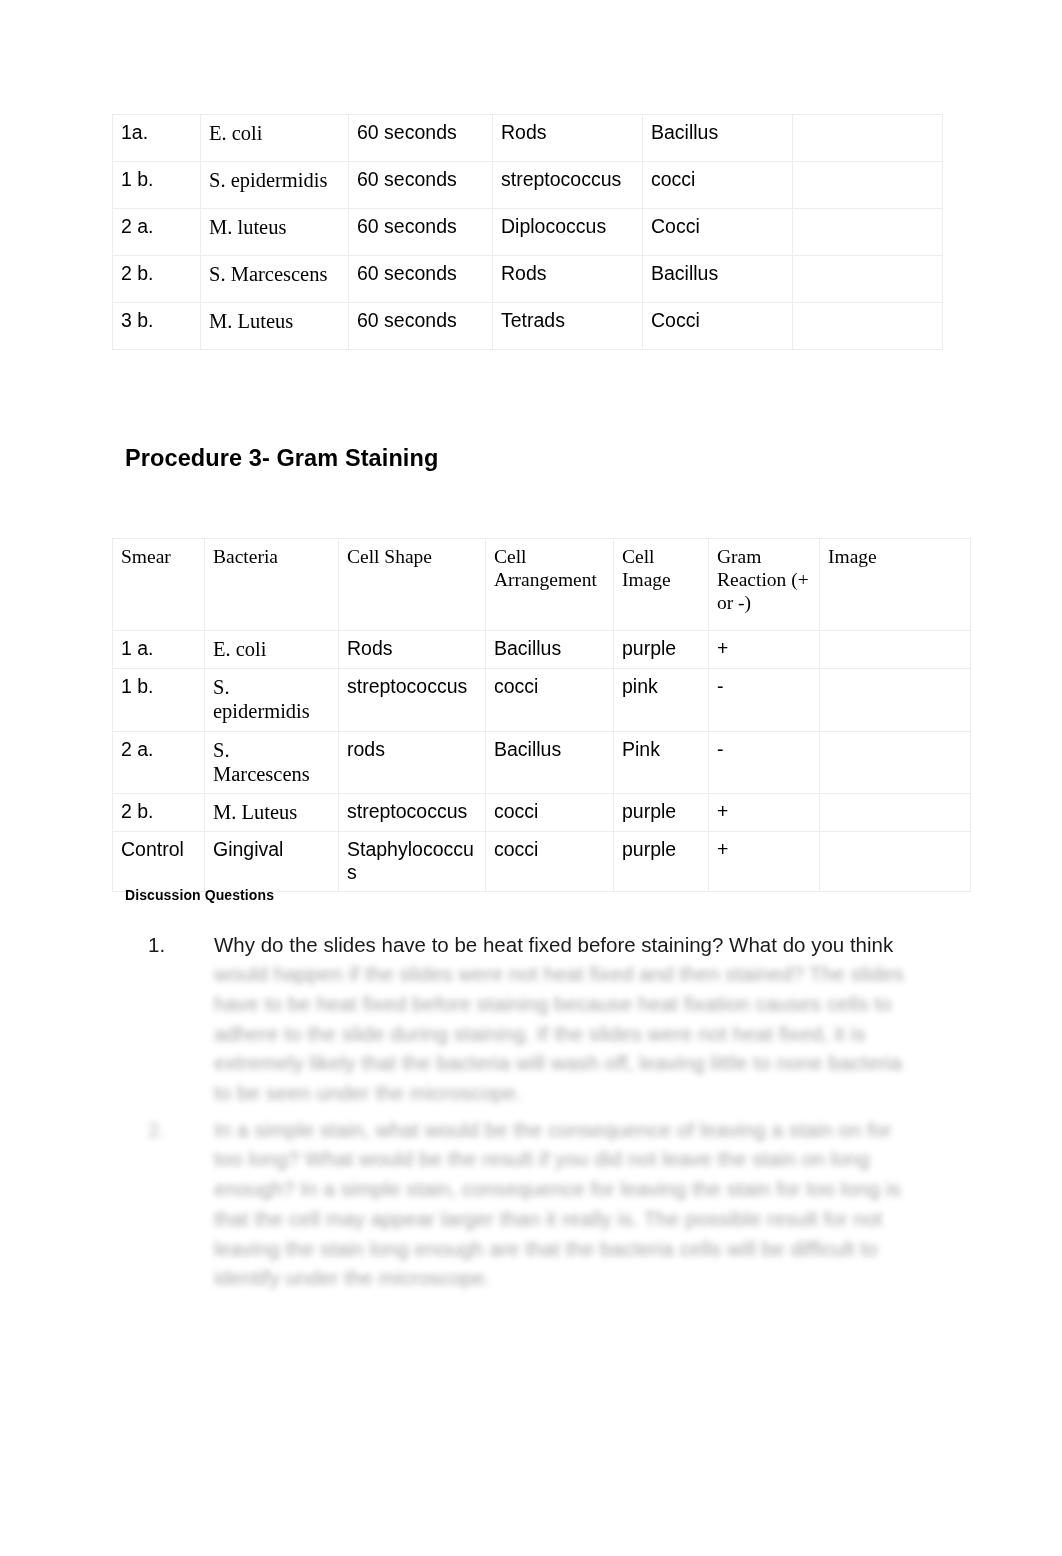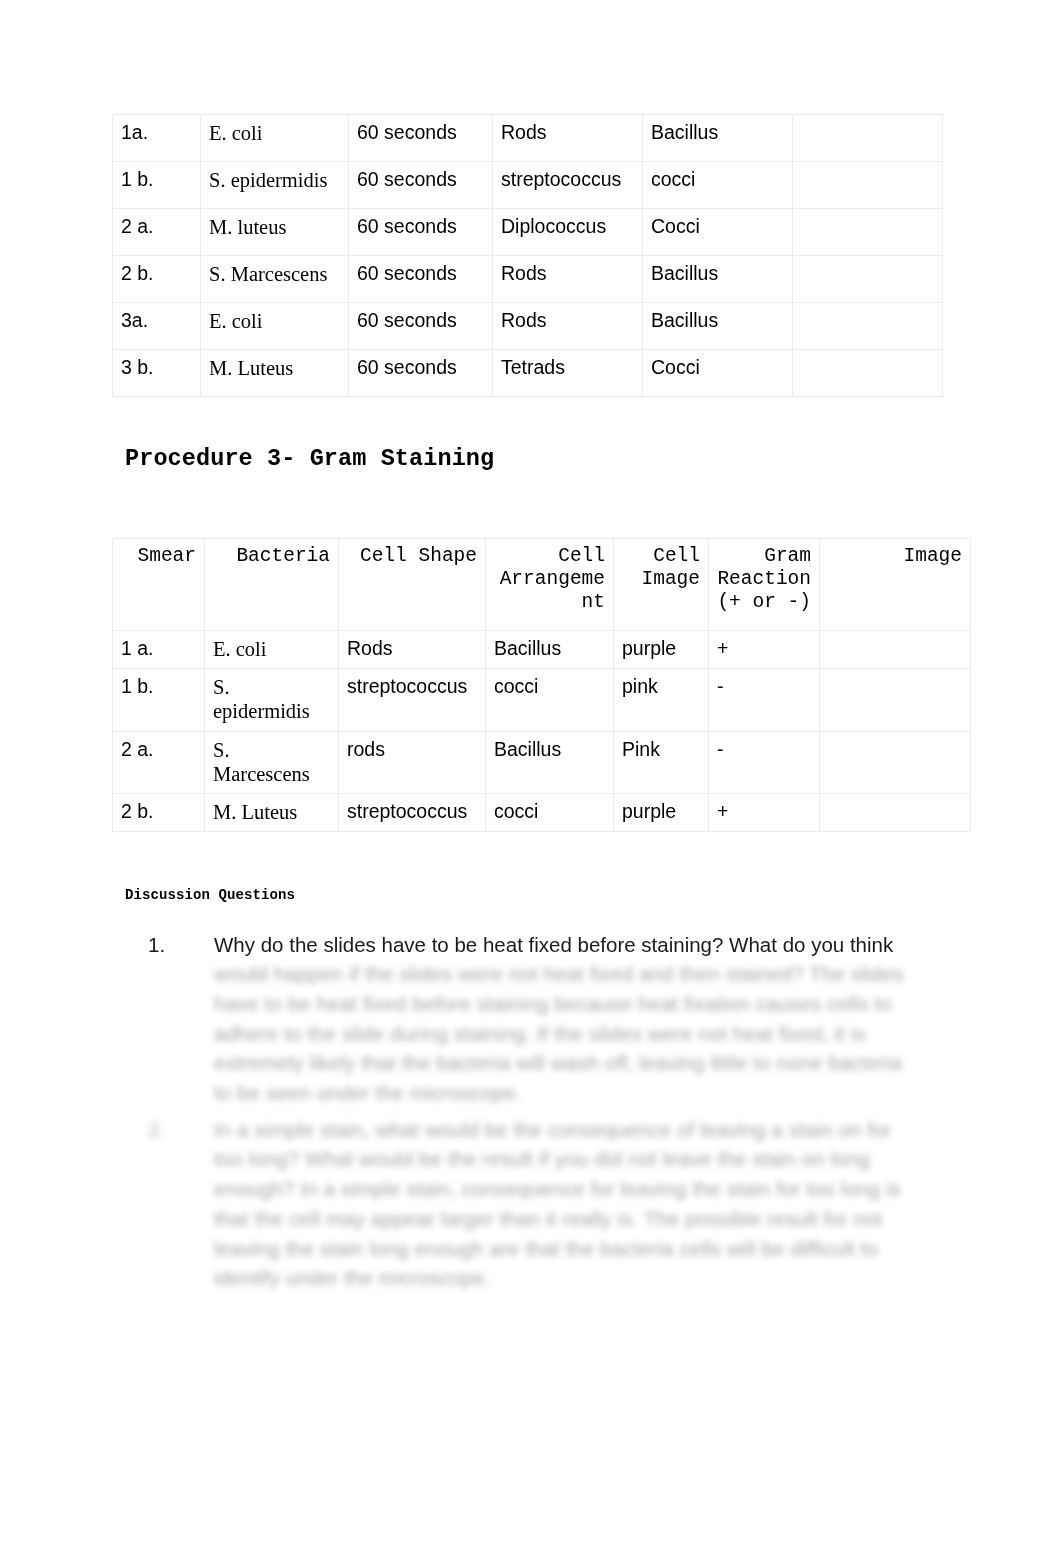--- a/index.html
+++ b/index.html
@@ -57,39 +57,39 @@
   #table-procedure2 td.serif { font-family: "Liberation Serif", serif; font-size: 20.5px; }
 
   
   #table-procedure3 {
     left: 112px;
     top: 538px;
     width: 858px;
   }
   #table-procedure3 th {
     font-size: 19.5px;
-    text-align: right;
-    font-family: Liberation Mono, monospace;
+    text-align: left;
+    font-family: Liberation Serif, serif;
     vertical-align: top;
     height: 78px;
   }
   #table-procedure3 td {
     font-size: 19.5px;
     font-family: "Liberation Sans", sans-serif;
     margin-top: 46px;
   }
   #table-procedure3 td.serif {
     font-family: "Liberation Serif", serif;
     font-size: 20.5px;
   }
 
   
   .section-heading {
     position: absolute;
-    font-family: Liberation Mono, monospace;
+    font-family: Liberation Sans, sans-serif;
     font-weight: bold;
     color: #000000;
   }
   #heading-procedure3 {
     left: 125px;
     top: 445px;
     font-size: 23.5px;
     letter-spacing: 0.1px;
   }
   #heading-discussion {
@@ -172,28 +172,20 @@
         <td class="sans">2 a.</td>
         <td class="serif">M. luteus</td>
         <td class="sans">60 seconds</td>
         <td class="sans">Diplococcus</td>
         <td class="sans">Cocci</td>
         <td class="sans"></td>
       </tr>
       <tr>
         <td class="sans">2 b.</td>
         <td class="serif">S. Marcescens</td>
-        <td class="sans">60 seconds</td>
-        <td class="sans">Rods</td>
-        <td class="sans">Bacillus</td>
-        <td class="sans"></td>
-      </tr>
-      <tr>
-        <td class="sans">3a.</td>
-        <td class="serif">E. coli</td>
         <td class="sans">60 seconds</td>
         <td class="sans">Rods</td>
         <td class="sans">Bacillus</td>
         <td class="sans"></td>
       </tr>
       <tr>
         <td class="sans">3 b.</td>
         <td class="serif">M. Luteus</td>
         <td class="sans">60 seconds</td>
         <td class="sans">Tetrads</td>
@@ -256,20 +248,29 @@
       </tr>
       <tr>
         <td>2 b.</td>
         <td class="serif">M. Luteus</td>
         <td>streptococcus</td>
         <td>cocci</td>
         <td>purple</td>
         <td>+</td>
         <td></td>
       </tr>
+      <tr>
+        <td>Control</td>
+        <td>Gingival</td>
+        <td>Staphylococcus</td>
+        <td>cocci</td>
+        <td>purple</td>
+        <td>+</td>
+        <td></td>
+      </tr>
     </tbody>
   </table>
 
   <div class="section-heading" id="heading-discussion">Discussion Questions</div>
 
   <div id="questions">
 
     <div class="q-item" id="question-1">
       <div class="q-num q-visible">1.</div>
       <div class="q-body">

